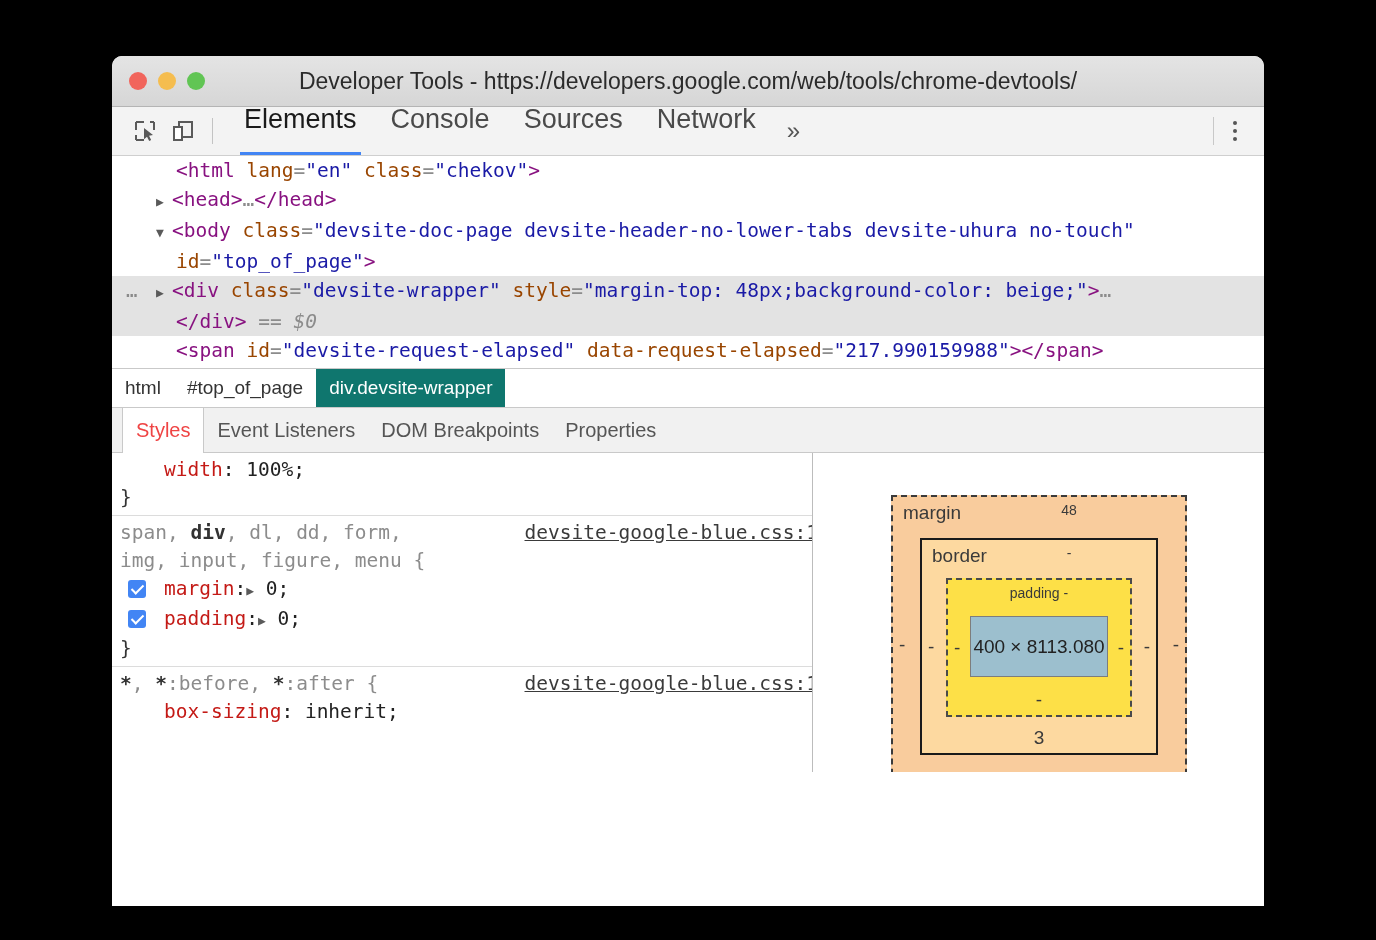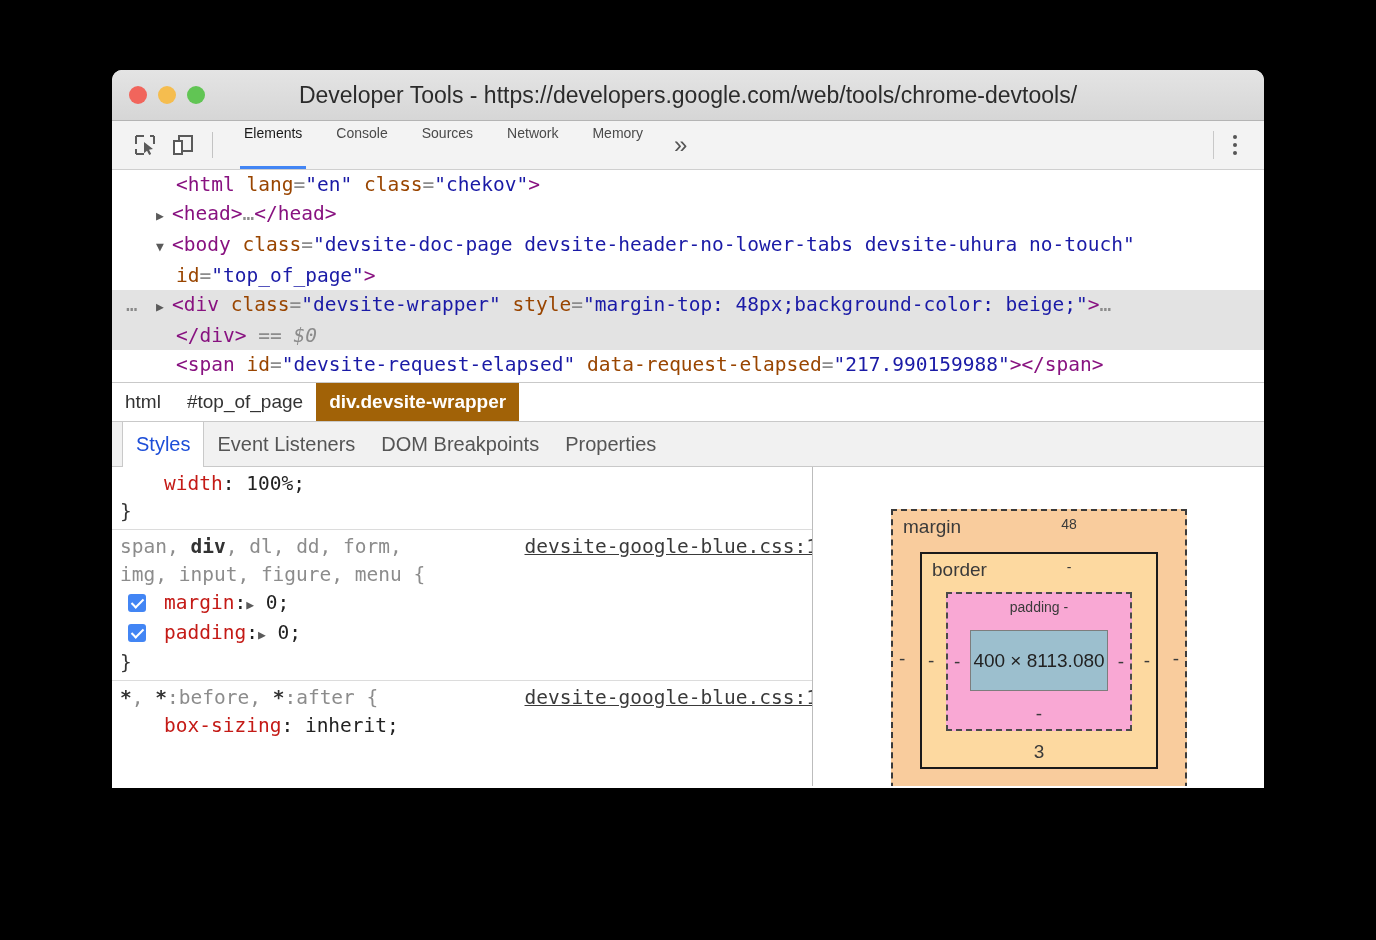--- a/index.html
+++ b/index.html
@@ -4,22 +4,22 @@
 <style>
   html, body {
     margin: 0; padding: 0;
     width: 1376px; height: 940px;
     background: #000000;
     overflow: hidden;
     font-family: "Liberation Sans", sans-serif;
   }
   .window {
     position: absolute;
-    left: 112px; top: 70px;
-    width: 1152px; height: 718px;
+    left: 112px; top: 56px;
+    width: 1152px; height: 850px;
     background: #ffffff;
     border-radius: 10px 10px 0 0;
     overflow: hidden;
     box-shadow: 0 6px 22px rgba(0,0,0,0.45);
   }
   
   .titlebar {
     height: 50px;
     background: linear-gradient(to bottom, #e4e4e4, #d6d6d6);
     border-bottom: 1px solid #b4b4b4;
@@ -46,21 +46,21 @@
     display: flex; align-items: center;
     padding-left: 14px;
     position: relative;
   }
   .tbicon { width: 38px; height: 34px; display: flex; align-items: center; justify-content: center; }
   .tb-sep { width: 1px; height: 26px; background: #c3c3c3; margin: 0 14px 0 10px; }
   .tabs { display: flex; align-items: flex-end; height: 48px; }
   .tab {
     padding: 12px 17px;
     height: 48px; line-height: 48px;
-    font-size: 14px; color: #4a4a4a;
+    font-size: 27px; color: #4a4a4a;
     position: relative;
     white-space: nowrap;
   }
   .tab.active { color: #1a1a1a; }
   .tab.active::after {
     content: ""; position: absolute;
     left: 13px; right: 13px; bottom: 0; height: 3px;
     background: #4285f4;
   }
   .tab.more { font-size: 24px; padding: 0 14px; color: #555; }
@@ -110,37 +110,37 @@
     border-bottom: 1px solid #c9c9c9;
     display: flex; align-items: stretch;
     font-size: 19px;
   }
   .crumb {
     display: flex; align-items: center;
     padding: 0 13px;
     color: #333;
     font-family: "Liberation Sans", sans-serif;
   }
-  .crumb.active { background: #a16207; color: #ffffff; font-weight: bold; }
+  .crumb.active { background: #0f766e; color: #ffffff; font-weight: normal; }
   
   .sidetabs {
     height: 44px;
     background: #f1f1f1;
     border-bottom: 1px solid #c9c9c9;
     display: flex; align-items: stretch;
     padding-left: 10px;
   }
   .sidetab {
     display: flex; align-items: center;
     padding: 0 13px;
     font-size: 20px; color: #555;
     font-family: "Liberation Sans", sans-serif;
   }
   .sidetab.active {
-    background: #ffffff; color: #1d4ed8;
+    background: #ffffff; color: #ef4444;
     border-left: 1px solid #c9c9c9;
     border-right: 1px solid #c9c9c9;
     margin-bottom: -1px;
   }
   
   .panes { display: flex; height: 319px; }
   .stylespane {
     width: 700px;
     background: #ffffff;
     font-family: "DejaVu Sans Mono", monospace;
@@ -202,21 +202,21 @@
   .bm-border {
     position: absolute;
     left: 27px; top: 41px; right: 27px; bottom: 38px;
     background: #fdd9a0;
     border: 2px solid #1a1a1a;
     box-sizing: border-box;
   }
   .bm-padding {
     position: absolute;
     left: 24px; top: 38px; right: 24px; bottom: 36px;
-    background: #f9a8d4;
+    background: #fde047;
     border: 2px dashed #4a4a4a;
     box-sizing: border-box;
   }
   .bm-content {
     position: absolute;
     left: 22px; top: 36px; right: 22px; bottom: 38px;
     background: #9cbfce;
     border: 1px solid #7d7d7d;
     box-sizing: border-box;
     display: flex; align-items: center; justify-content: center;
@@ -270,21 +270,20 @@
         <rect x="8" y="3" width="13" height="15" stroke="#5a5a5a" stroke-width="2" fill="none"></rect>
         <rect x="3" y="8" width="8" height="13" stroke="#5a5a5a" stroke-width="2" fill="#fff"></rect>
       </svg>
     </span>
     <span class="tb-sep"></span>
     <div class="tabs">
       <div class="tab active">Elements</div>
       <div class="tab">Console</div>
       <div class="tab">Sources</div>
       <div class="tab">Network</div>
-      <div class="tab">Memory</div>
       <div class="tab more">»</div>
     </div>
     <div class="toolbar-right">
       <span class="vsep"></span>
       <span class="kebab">
           <i></i>
           <i></i>
           <i></i>
         </span>
     </div>

